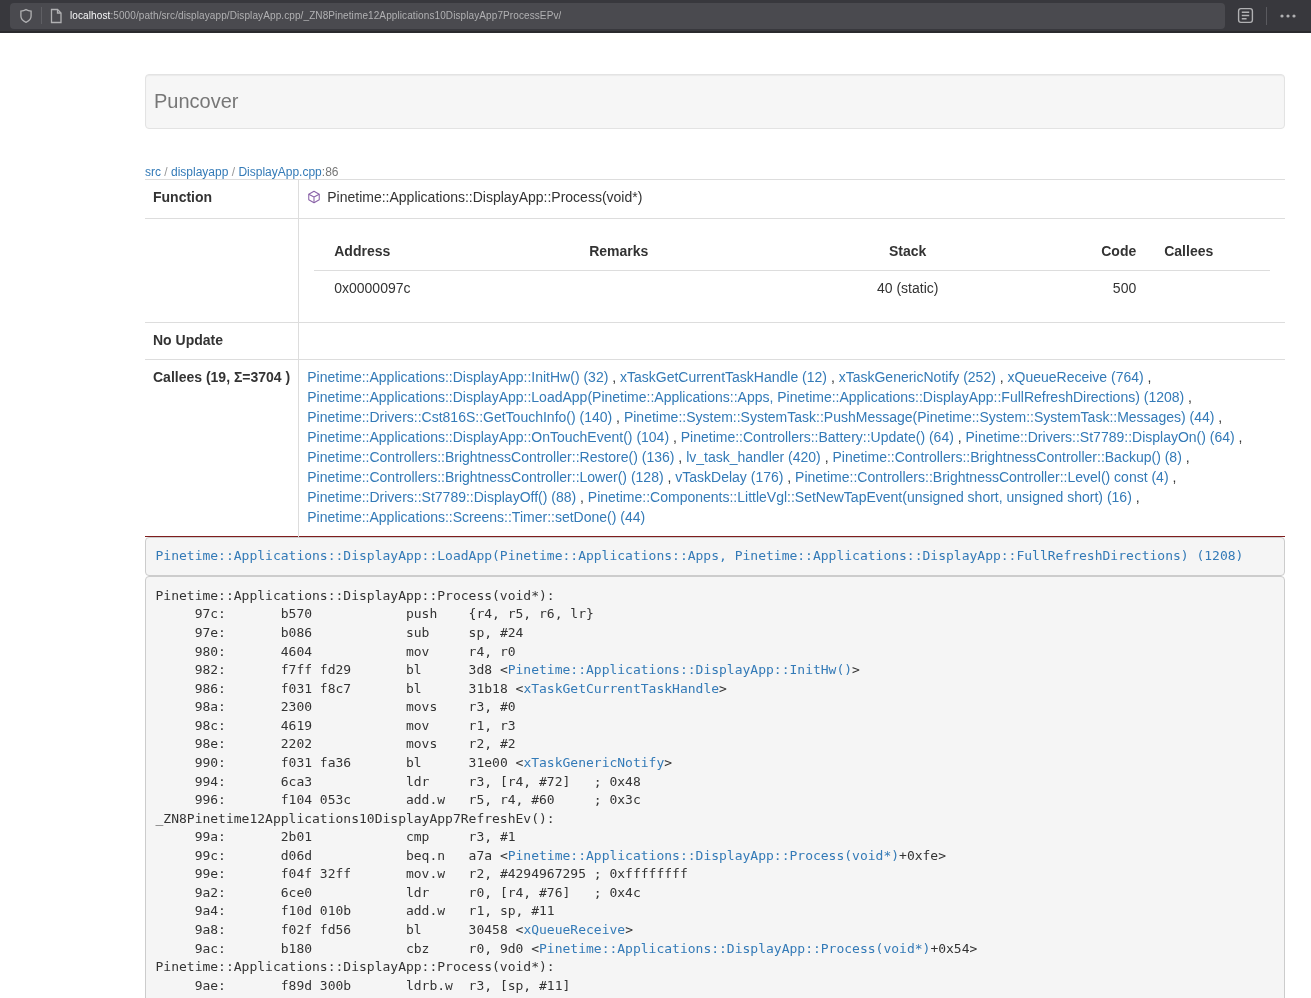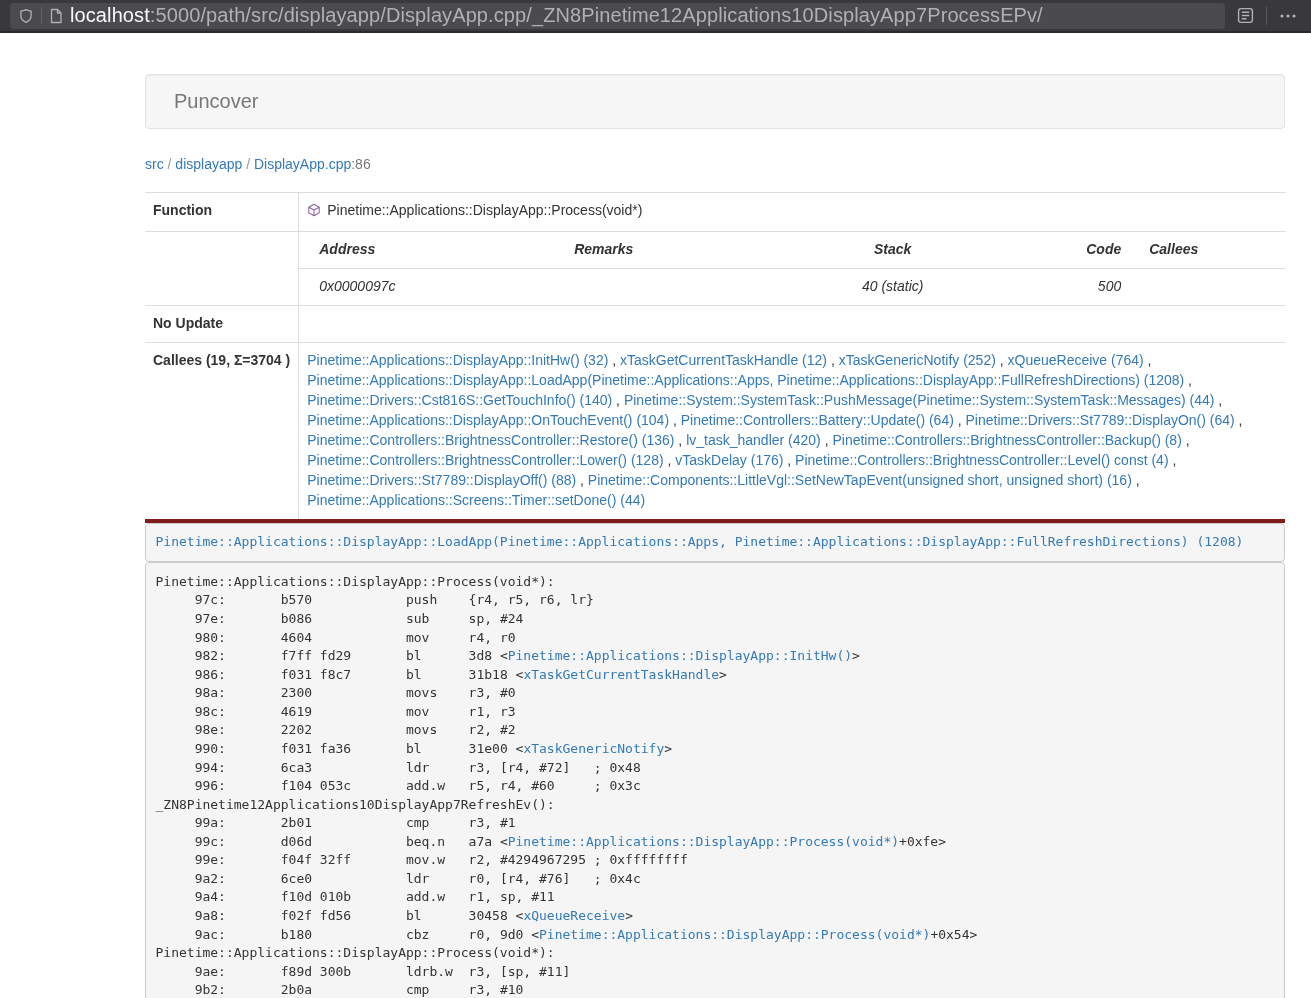--- a/index.html
+++ b/index.html
@@ -16,50 +16,50 @@
     height: 33px; background: #38383d; border-bottom: 2px solid #2a2a2e;
     display: flex; align-items: center; padding: 0 10px; gap: 8px;
   }
   .url-bar {
     flex: 1; height: 26px; background: #4a4a4f; border-radius: 4px;
     display: flex; align-items: center; padding: 0 8px; gap: 7px; min-width: 0;
   }
   .url-bar svg, .tb-btn svg { display: block; }
   .id-divider { width: 1px; height: 17px; background: #5f5f64; flex: 0 0 auto; }
   .url-text {
-    font-size: 20px; color: #f9f9fa; white-space: nowrap; overflow: hidden;
+    font-size: 10px; color: #f9f9fa; white-space: nowrap; overflow: hidden;
     letter-spacing: 0.1px;
   }
   .url-text .dim { color: #b1b1b3; }
   .tb-btn { background: transparent; border: 0; padding: 4px; cursor: pointer; display: flex; align-items: center; }
   .tb-divider { width: 1px; height: 18px; background: #5a5a5f; }
 
   
   .page { margin-left: 145px; width: 1140px; }
 
   .well {
-    margin-top: 41px; padding: 15px 28px;
+    margin-top: 41px; padding: 15px 8px;
     background: #f6f6f6; border: 1px solid #e3e3e3; border-radius: 4px;
     box-shadow: inset 0 1px 1px rgba(0,0,0,.05);
   }
   .page-title { font-size: 20px; color: #777; }
 
-  .breadcrumb { margin-top: 27px; font-size: 14px; }
+  .breadcrumb { margin-top: 36px; font-size: 12px; }
   .bc-sep { color: #999; }
   .bc-suffix { color: #777; }
 
   
-  .fn-table { border-collapse: collapse; width: 100%; margin-top: 20px; border-top: 1px solid #ddd; border-bottom: 4px solid #7f1d1d; }
+  .fn-table { border-collapse: collapse; width: 100%; margin-top: 0; border-top: 1px solid #ddd; border-bottom: 1px solid #7f1d1d; }
   .fn-table > tbody > tr > th, .fn-table > tbody > tr > td {
     border-top: 1px solid #ddd; padding: 8px; text-align: left;
     vertical-align: top; font-size: 14px; line-height: 1.42857;
   }
   .fn-table > tbody > tr:first-child > th, .fn-table > tbody > tr:first-child > td { border-top: 0; }
   .label-col { width: 130px; border-right: 1px solid #ddd; font-weight: bold; white-space: nowrap; }
-  .stats-outer-cell { padding: 0 !important; font-style: italic; }
+  .stats-outer-cell { padding: 15px !important; }
 
   .stats-table { border-collapse: collapse; width: 100%; table-layout: fixed; }
   .stats-table th, .stats-table td { padding: 8px 8px 8px 20px; text-align: left; font-size: 14px; line-height: 1.42857; }
   .stats-table thead th { font-weight: bold; border-bottom: 1px solid #ddd; }
   .stats-table th:nth-child(1), .stats-table td:nth-child(1) { width: 255px; }
   .stats-table th:nth-child(2), .stats-table td:nth-child(2) { width: 220px; }
   .stats-table th:nth-child(3), .stats-table td:nth-child(3) { width: 225px; text-align: center; }
   .stats-table th:nth-child(4), .stats-table td:nth-child(4) { width: 130px; text-align: right; }
 
   .pkg-icon { display: inline-block; vertical-align: -2px; margin-right: 6px; color: #8a63a8; }

